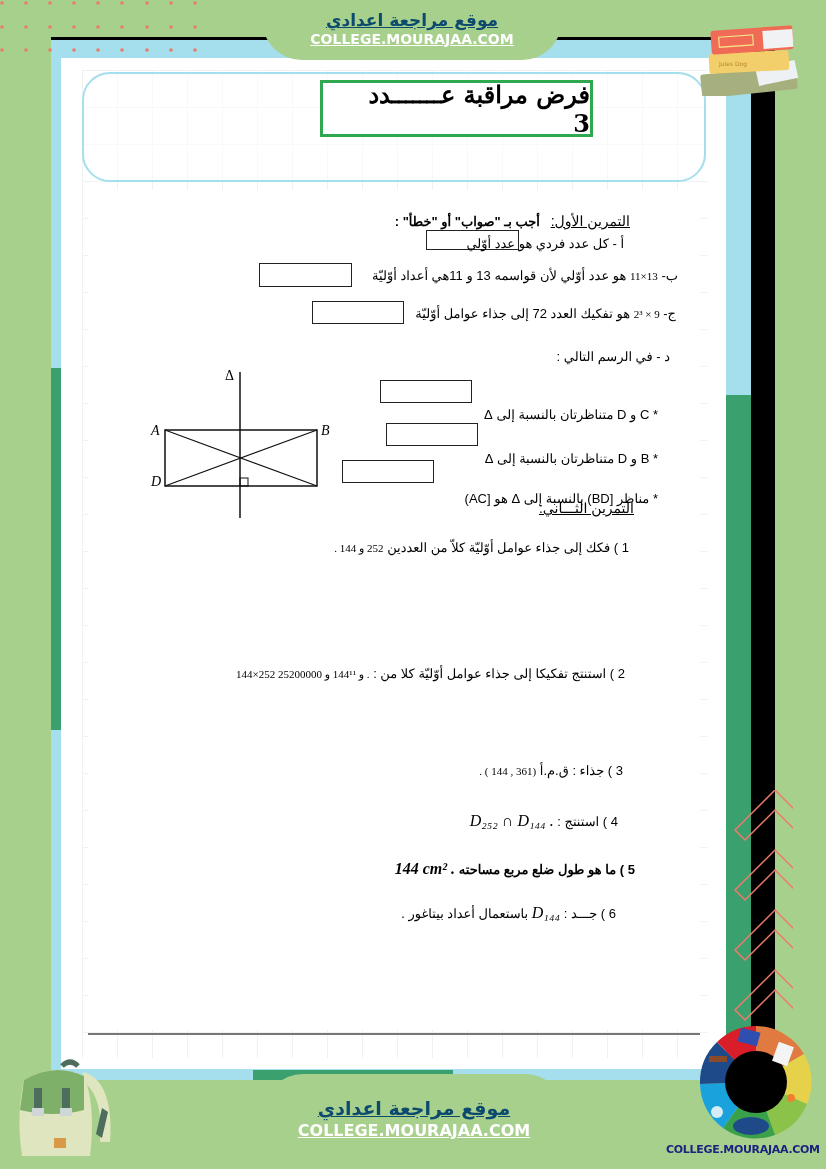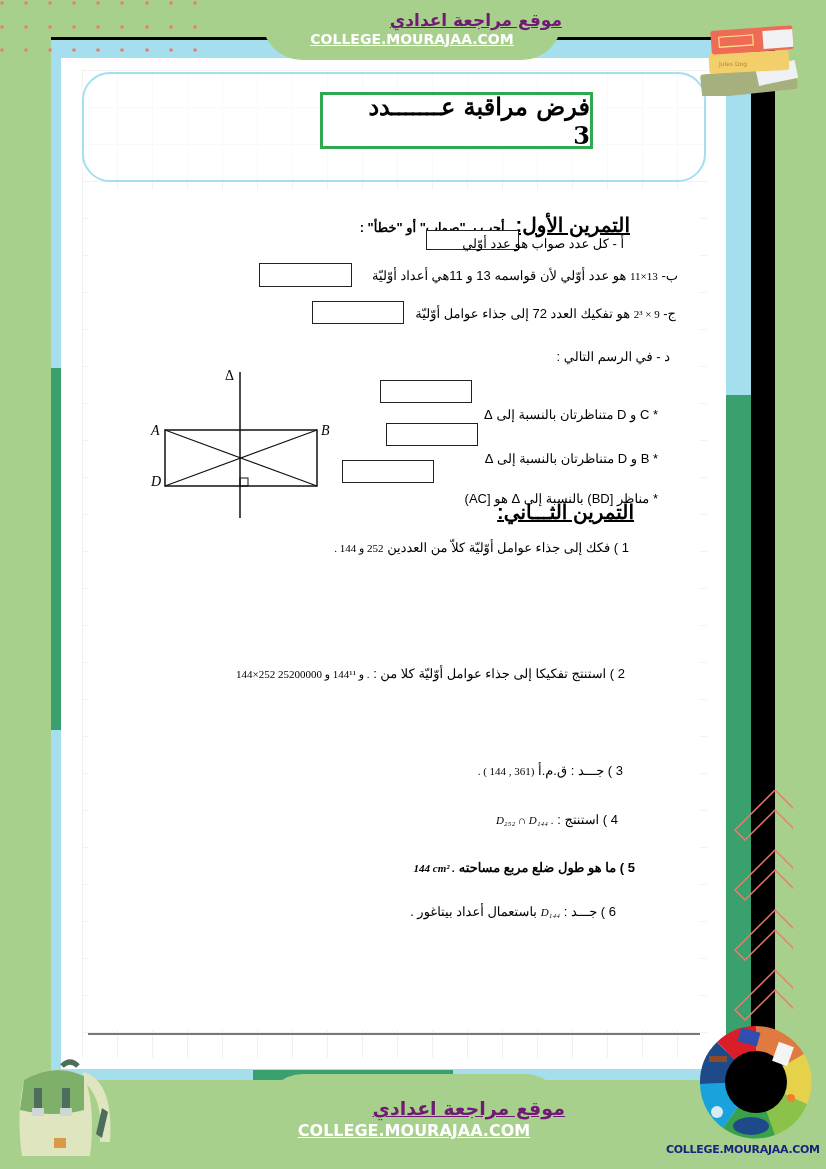--- a/index.html
+++ b/index.html
@@ -19,38 +19,38 @@
   .dots { position: absolute; left: 0; top: 0; width: 200px; height: 55px; }
 
   .paper { position: absolute; left: 61px; top: 58px; width: 665px; height: 1011px; background: #fff; }
   .grid { position: absolute; left: 82px; top: 70px; width: 625px; height: 988px;
           background-image: linear-gradient(#e6e6e6 1px, transparent 1px), linear-gradient(90deg, #e6e6e6 1px, transparent 1px);
           background-size: 35px 37px; opacity: .55; }
   .grid-mask { position: absolute; left: 88px; top: 190px; width: 612px; height: 840px; background: #fff; }
 
   .title-frame { position: absolute; left: 82px; top: 72px; width: 624px; height: 110px;
                  border: 2px solid #a5dfee; border-radius: 28px; background: rgba(255,255,255,.6); }
-  .title-box { position: absolute; left: 320px; top: 92px; width: 273px; height: 57px;
+  .title-box { position: absolute; left: 320px; top: 80px; width: 273px; height: 57px;
                border: 3px solid #2fa84f; background: #fff; display: flex; align-items: center; justify-content: center; padding-left: 44px; }
   .title-text { font-family: "DejaVu Serif", serif; font-size: 24px; font-weight: bold; color: #000; direction: rtl; letter-spacing: 1px; }
 
   
   .top-banner { position: absolute; left: 262px; top: 0; width: 300px; height: 60px; background: #a8d08d; border-radius: 0 0 40px 40px; text-align: center; }
-  .banner-ar { color: #701a75; font-size: 17px; font-weight: bold; text-decoration: underline; direction: rtl; display: block; line-height: 20px; padding-top: 10px; text-align: right; }
+  .banner-ar { color: #0c4a6e; font-size: 17px; font-weight: bold; text-decoration: underline; direction: rtl; display: block; line-height: 20px; padding-top: 10px; }
   .banner-en { color: #fff; font-family: "DejaVu Sans", sans-serif; font-size: 14px; font-weight: bold; text-decoration: underline; display: block; line-height: 18px; }
   .bottom-banner { position: absolute; left: 263px; top: 1074px; width: 302px; height: 95px; background: #a8d08d; border-radius: 40px 40px 0 0; text-align: center; }
   .bottom-banner .banner-ar { padding-top: 22px; font-size: 19px; line-height: 24px; }
   .bottom-banner .banner-en { font-size: 16px; line-height: 22px; }
   .bottom-accent { position: absolute; left: 253px; top: 1070px; width: 200px; height: 10px; background: #3aa06e; }
 
   
   .txt { position: absolute; direction: rtl; font-family: "Liberation Sans", sans-serif; font-size: 13px; color: #000; white-space: nowrap; }
   .txt .m { font-family: "Liberation Serif", serif; font-size: 11px; }
-  .txt .mi { font-family: "Liberation Serif", serif; font-style: italic; font-size: 11px; margin-top: 10px; }
-  .head { font-weight: bold; text-decoration: underline; font-size: 20px; }
+  .txt .mi { font-family: "Liberation Serif", serif; font-style: italic; font-size: 16px; margin-top: 10px; }
+  .head { font-weight: normal; text-decoration: underline; font-size: 14px; }
   .ansbox { position: absolute; border: 1.5px solid #222; background: #fff; }
 
   .fig { position: absolute; left: 145px; top: 360px; width: 200px; height: 160px; }
 
   .bottom-rule { position: absolute; left: 88px; top: 1033px; width: 612px; height: 2px; background: #777; }
 
   .deco { position: absolute; }
 </style>
 </head>
 <body>
@@ -120,21 +120,21 @@
   <rect x="22" y="22" width="34" height="10" fill="none" stroke="#f7e08a" stroke-width="1.2" transform="rotate(-4 40 27)"></rect>
   <text x="22" y="52" font-size="6" fill="#b8872b" font-family="DejaVu Sans, sans-serif">Jules Dog</text>
 </svg>
 
 <div class="txt" style="right:196px;top:213px;">
   <span class="head">التمرين الأول:</span>
   &nbsp;&nbsp;<span style="font-weight:bold">أجب بـ "صواب" أو "خطأ" :</span>
 </div>
 
 <div class="ansbox" style="left:426px;top:230px;width:93px;height:20px;"></div>
-<div class="txt" style="right:202px;top:236px;">أ - كل عدد صواب هو عدد أوّلي</div>
+<div class="txt" style="right:202px;top:236px;">أ - كل عدد فردي هو عدد أوّلي</div>
 
 <div class="ansbox" style="left:259px;top:263px;width:93px;height:24px;"></div>
 <div class="txt" style="right:148px;top:268px;">
   <span>ب-</span>
   <span class="m" style="direction:ltr;unicode-bidi:embed;">11×13</span>
   <span>هو عدد أوّلي لأن قواسمه 13 و 11هي أعداد أوّليّة</span>
 </div>
 
 <div class="ansbox" style="left:312px;top:301px;width:92px;height:23px;"></div>
 <div class="txt" style="right:150px;top:306px;margin-left:48px;">
@@ -184,21 +184,21 @@
 </div>
 
 <div class="txt" style="right:201px;top:666px;">
   <span>2 )</span>
   <span>استنتج تفكيكا إلى جذاء عوامل أوّليّة كلا من :</span>
   <span class="m" style="direction:ltr;unicode-bidi:embed;">144×252   و   144¹¹   و   25200000 .</span>
 </div>
 
 <div class="txt" style="right:203px;top:763px;">
   <span>3 )</span>
-  <span>جـــد :  ق.م.أ</span>
+  <span>جذاء :  ق.م.أ</span>
   <span class="m">(361 , 144 ) .</span>
 </div>
 
 <div class="txt" style="right:208px;top:812px;">
   <span>4 )</span>
   <span>استنتج :</span>
   <span class="mi" style="direction:ltr;unicode-bidi:embed;">D₂₅₂ ∩ D₁₄₄ .</span>
 </div>
 
 <div class="txt" style="right:191px;top:860px;font-weight:bold;">

